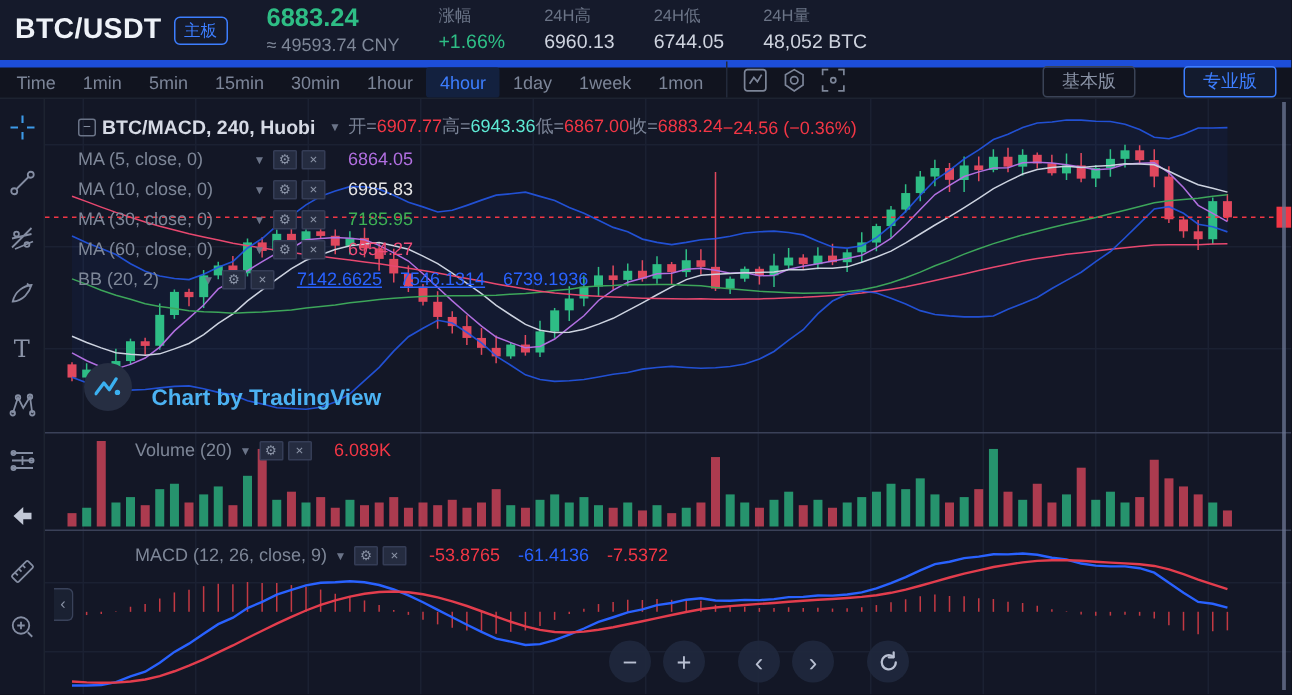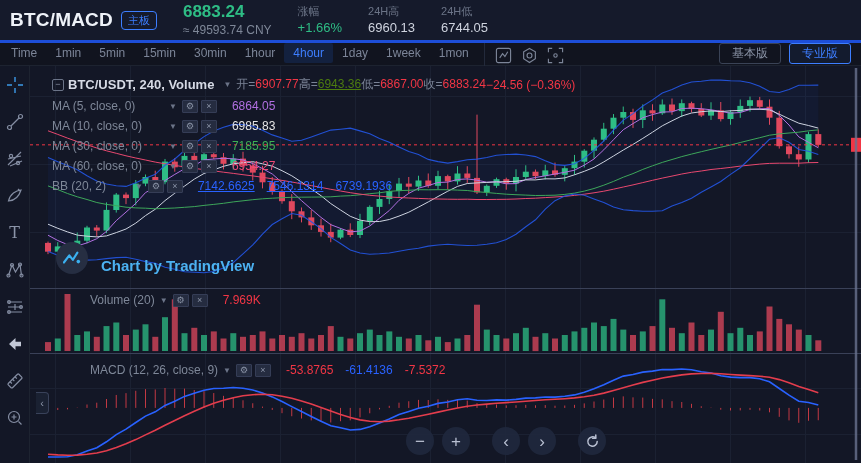--- a/index.html
+++ b/index.html
@@ -10,30 +10,30 @@
   .pair{font-size:19px;font-weight:bold;color:#eef2f8;letter-spacing:.2px;}
   .badge{margin-left:8px;font-size:11px;color:#3d7eff;border:1px solid #3d7eff;border-radius:4px;padding:1px 6px;}
   .pricewrap{margin-left:26px;line-height:1.1;}
   .price{font-size:17px;font-weight:600;}
   .approx{font-size:12px;color:#7e8798;margin-top:2px;}
   .stat{margin-left:26px;line-height:1.2;}
   .stat .lb{font-size:11px;color:#6b7487;}
   .stat .vl{font-size:13px;color:#ced3de;margin-top:2px;}
   .stat .vl.up{color:#2ebd85;}
   
-  .tbar{display:flex;align-items:flex-start;height:26px;background:#11141f;border-top:3px solid #1d4ed8;
+  .tbar{display:flex;align-items:flex-end;height:26px;background:#11141f;border-top:5px solid #1d4ed8;
     border-bottom:1px solid #1d2330;font-size:12px;color:#7c8598;padding-left:2px;}
   .iv{padding:3px 9px;border-radius:2px;cursor:default;}
   .iv.sel{color:#3d7eff;background:#13213f;}
   .tico{display:inline-flex;align-items:center;justify-content:center;width:26px;height:24px;}
   .tico svg{stroke:#7c8598;fill:none;stroke-width:1.2;}
   .ticons{display:flex;margin-left:6px;border-left:1px solid #232a3b;padding-left:6px;}
   .rbtns{margin-left:auto;display:flex;gap:8px;margin-right:10px;}
   .rbtn{font-size:12px;padding:1px 12px;border-radius:3px;border:1px solid #3a4356;color:#8a93a6;background:transparent;}
-  .rbtn.pro{border-color:#3d7eff;color:#3d7eff;background:rgba(61,126,255,.07);}
+  .rbtn.pro{border-color:#3d7eff;color:#3d7eff;background:rgba(61,126,255,.07);margin-left:24px;}
   
   .work{position:relative;width:861px;height:397px;}
   .side{position:absolute;left:0;top:0;width:30px;height:397px;background:#131726;border-right:1px solid #1d2330;
     display:flex;flex-direction:column;align-items:center;padding-top:9px;gap:17px;}
   .side .tool{width:20px;height:20px;display:flex;align-items:center;justify-content:center;}
   .side svg{stroke:#848da2;fill:none;stroke-width:1.2;}
   .t-ico{font-family:"DejaVu Serif",serif;font-size:16px;color:#8b94a8;line-height:1;}
   .chart{position:absolute;left:30px;top:0;width:831px;height:397px;background:#131726;}
   #cv{position:absolute;left:0;top:0;}
   
@@ -60,37 +60,41 @@
   .cbtn{width:28px;height:28px;border-radius:50%;background:rgba(32,40,61,.92);color:#b9c0d2;font-size:17px;
     display:flex;align-items:center;justify-content:center;line-height:1;}
   .g8{margin-left:8px;} .g20{margin-left:22px;}
   .handle{position:absolute;left:6px;top:326px;width:13px;height:22px;background:#1a2132;border:1px solid #39425a;
     border-left:none;border-radius:0 4px 4px 0;color:#8a93a6;font-size:11px;display:flex;align-items:center;justify-content:center;z-index:6;}
 </style>
 </head>
 <body>
 
 <div class="hdr">
-  <span class="pair">BTC/MACD</span>
+  <span class="pair">BTC/USDT</span>
   <span class="badge">主板</span>
   <div class="pricewrap">
     <div class="price" style="color: rgb(46, 189, 133);">6883.24</div>
     <div class="approx">≈ 49593.74 CNY</div>
   </div>
   <div class="stat">
     <div class="lb">涨幅</div>
     <div class="vl up">+1.66%</div>
   </div>
   <div class="stat">
     <div class="lb">24H高</div>
     <div class="vl">6960.13</div>
   </div>
   <div class="stat">
     <div class="lb">24H低</div>
     <div class="vl">6744.05</div>
+  </div>
+  <div class="stat">
+    <div class="lb">24H量</div>
+    <div class="vl">48,052 BTC</div>
   </div>
 </div>
 
 <div class="tbar">
   <span class="iv">Time</span>
   <span class="iv">1min</span>
   <span class="iv">5min</span>
   <span class="iv">15min</span>
   <span class="iv">30min</span>
   <span class="iv">1hour</span>
@@ -543,24 +547,24 @@
         <line x1="788.25" y1="341.89729869161977" x2="788.25" y2="354.23494915744766" stroke="#cc3b45" stroke-width="1" opacity="0.95"></line>
         <path d="M18.0 391.0L27.8 391.0L37.5 390.7L47.3 388.8L57.0 384.9L66.8 381.8L76.5 375.8L86.3 368.6L96.0 363.1L105.8 356.5L115.5 350.1L125.3 345.8L135.0 339.4L144.8 335.2L154.5 330.4L164.3 327.3L174.0 324.2L183.8 322.5L193.5 322.2L203.3 321.5L213.0 322.2L222.8 324.0L232.5 327.0L242.3 330.9L252.0 335.5L261.8 340.6L271.5 345.5L281.3 350.5L291.0 355.3L300.8 359.7L310.5 361.8L320.3 364.0L330.0 363.4L339.8 360.7L349.5 357.1L359.3 353.0L369.0 348.6L378.8 345.5L388.5 342.2L398.3 340.3L408.0 337.4L417.8 336.0L427.5 333.8L437.3 332.8L447.0 334.3L456.8 334.5L466.5 333.9L476.3 334.1L486.0 333.4L495.8 332.1L505.5 331.9L515.3 331.0L525.0 331.1L534.8 330.3L544.5 328.9L554.3 326.3L564.0 322.8L573.8 318.7L583.5 314.2L593.3 310.1L603.0 308.5L612.8 306.1L622.5 305.1L632.3 303.5L642.0 303.6L651.8 303.0L661.5 303.8L671.3 305.8L681.0 307.0L690.8 309.7L700.5 311.1L710.3 311.6L720.0 311.6L729.8 312.8L739.5 315.8L749.3 322.5L759.0 329.2L768.8 335.3L778.5 336.5L788.3 339.1" fill="none" stroke="#2962ff" stroke-width="1.6"></path>
         <path d="M18.0 388.3L27.8 388.9L37.5 389.2L47.3 389.1L57.0 388.3L66.8 387.0L76.5 384.8L86.3 381.5L96.0 377.8L105.8 373.6L115.5 368.9L125.3 364.3L135.0 359.3L144.8 354.5L154.5 349.7L164.3 345.2L174.0 341.0L183.8 337.3L193.5 334.3L203.3 331.7L213.0 329.8L222.8 328.7L232.5 328.3L242.3 328.8L252.0 330.2L261.8 332.3L271.5 334.9L281.3 338.0L291.0 341.5L300.8 345.1L310.5 348.5L320.3 351.6L330.0 353.9L339.8 355.3L349.5 355.7L359.3 355.1L369.0 353.8L378.8 352.2L388.5 350.2L398.3 348.2L408.0 346.1L417.8 344.0L427.5 342.0L437.3 340.2L447.0 339.0L456.8 338.1L466.5 337.3L476.3 336.6L486.0 336.0L495.8 335.2L505.5 334.5L515.3 333.8L525.0 333.3L534.8 332.7L544.5 331.9L554.3 330.8L564.0 329.2L573.8 327.1L583.5 324.5L593.3 321.7L603.0 319.0L612.8 316.4L622.5 314.2L632.3 312.0L642.0 310.4L651.8 308.9L661.5 307.9L671.3 307.5L681.0 307.4L690.8 307.8L700.5 308.5L710.3 309.1L720.0 309.6L729.8 310.2L739.5 311.3L749.3 313.6L759.0 316.7L768.8 320.4L778.5 323.6L788.3 326.7" fill="none" stroke="#e33d4d" stroke-width="1.6"></path>
         <line x1="0" y1="222.5" x2="831" y2="222.5" stroke="#3a4158" stroke-width="1"></line>
         <line x1="0" y1="287.5" x2="831" y2="287.5" stroke="#3a4158" stroke-width="1"></line>
         <line x1="826" y1="2" x2="826" y2="394" stroke="#6a7390" stroke-width="2.5" opacity="0.8"></line>
       </svg>
 
     <div class="lg" style="top:10px">
       <span class="colbox">−</span>
-      <span class="sym">BTC/USDT, 240, Volume</span>
+      <span class="sym">BTC/MACD, 240, Huobi</span>
       <span class="car">▼</span>
       <span class="ohlc"><span class="k">开=</span><span style="color: rgb(242, 54, 69);">6907.77</span></span>
-      <span class="ohlc"><span class="k">高=</span><span style="color: #4d7c0f; text-decoration: underline;">6943.36</span></span>
+      <span class="ohlc"><span class="k">高=</span><span style="color: #5eead4;">6943.36</span></span>
       <span class="ohlc"><span class="k">低=</span><span style="color: rgb(242, 54, 69);">6867.00</span></span>
       <span class="ohlc"><span class="k">收=</span><span style="color: rgb(242, 54, 69);">6883.24</span></span>
       <span class="ohlc" style="color: rgb(242, 54, 69);">−24.56 (−0.36%)</span>
     </div>
 
     <div class="lg" style="top:33px">
       <span class="lblw">MA (5, close, 0)</span>
       <span class="car">▼</span>
       <span class="boxi">⚙</span>
       <span class="boxi">×</span>
@@ -605,21 +609,21 @@
           </svg>
       </span>
       <span class="txt">Chart by TradingView</span>
     </div>
 
     <div class="lg" style="top:227px">
       <span class="lbl">Volume (20)</span>
       <span class="car">▼</span>
       <span class="boxi">⚙</span>
       <span class="boxi">×</span>
-      <span class="val" style="color: rgb(242, 54, 69);">7.969K</span>
+      <span class="val" style="color: rgb(242, 54, 69);">6.089K</span>
     </div>
 
     <div class="lg" style="top:297px">
       <span class="lbl">MACD (12, 26, close, 9)</span>
       <span class="car">▼</span>
       <span class="boxi">⚙</span>
       <span class="boxi">×</span>
       <span class="val" style="color: rgb(242, 54, 69);">-53.8765</span>
       <span class="val" style="color: rgb(41, 98, 255);">-61.4136</span>
       <span class="val" style="color: rgb(242, 54, 69);">-7.5372</span>

